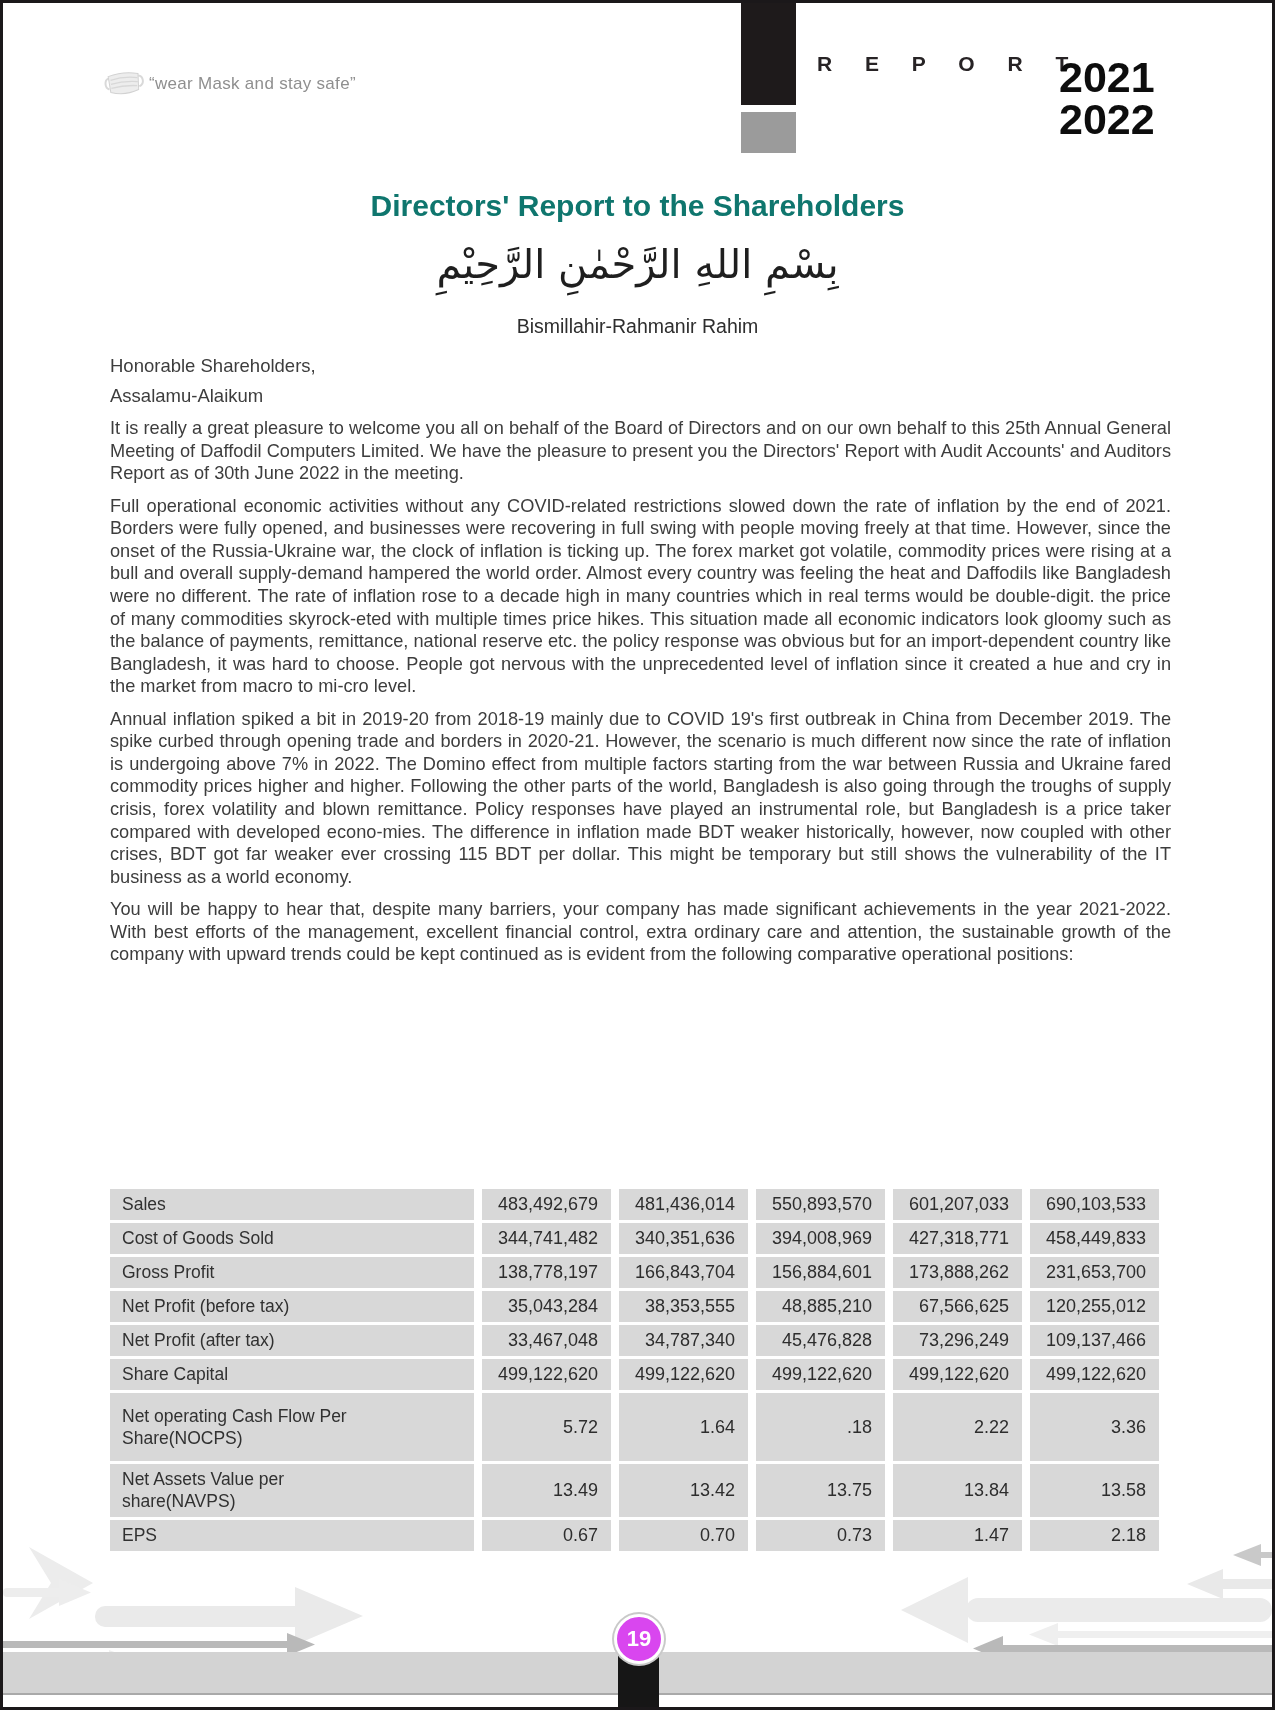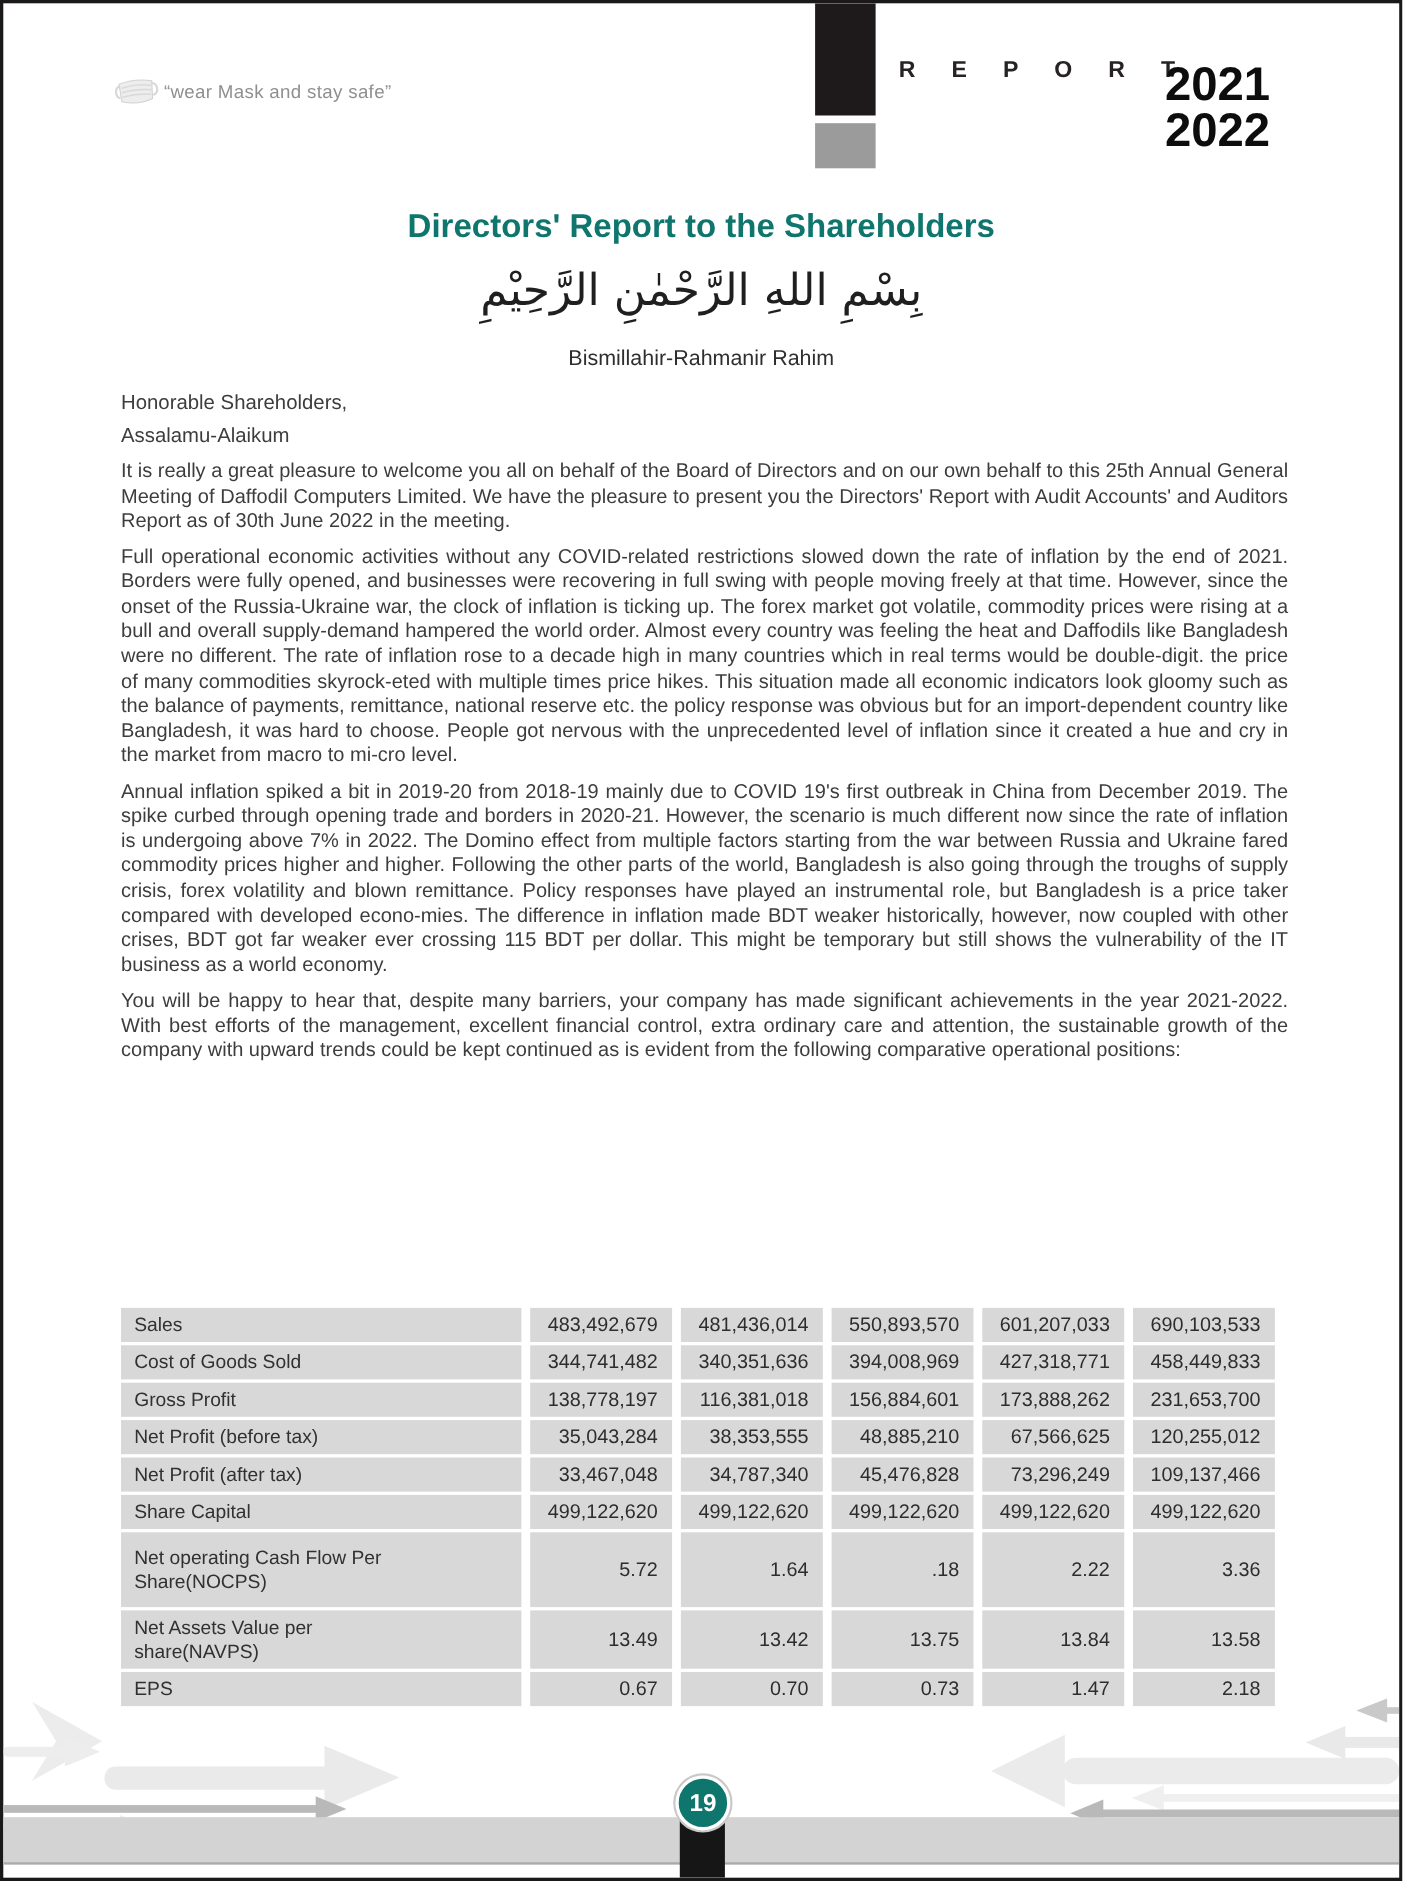--- a/index.html
+++ b/index.html
@@ -48,21 +48,21 @@
           font-family:"Liberation Sans", sans-serif; }
   .tbl-body tr:nth-child(7) td { height:68px; }
   .tbl-body tr:nth-child(8) td { height:52px; }
 
   
   .deco { position:absolute; left:0; top:1540px; width:1269px; height:170px; }
   .footer-band { position:absolute; left:0; top:1649px; width:1269px; height:43px;
                  background:#d3d3d3; border-bottom:2px solid #a9a9a9; }
   .footer-black { position:absolute; left:615px; top:1645px; width:41px; height:59px; background:#161616; }
   .page-badge { position:absolute; left:611px; top:1611px; width:50px; height:50px;
-                background:#0f766e; border:3px solid #ffffff; border-radius:50%;
+                background:#d946ef; border:3px solid #ffffff; border-radius:50%;
                 box-shadow:0 0 0 2px #c9c9c9; color:#fff; font-size:22px; font-weight:bold;
                 display:flex; align-items:center; justify-content:center; }
 </style>
 </head>
 <body>
 
 <div class="page">
 
   <div class="mask-line">
     <svg width="42" height="34" viewBox="0 0 42 34">
@@ -120,21 +120,21 @@
             <td class="tl">Cost of Goods Sold</td>
             <td class="tv">344,741,482</td>
             <td class="tv">340,351,636</td>
             <td class="tv">394,008,969</td>
             <td class="tv">427,318,771</td>
             <td class="tv">458,449,833</td>
           </tr>
           <tr>
             <td class="tl">Gross Profit</td>
             <td class="tv">138,778,197</td>
-            <td class="tv">116,381,018</td>
+            <td class="tv">166,843,704</td>
             <td class="tv">156,884,601</td>
             <td class="tv">173,888,262</td>
             <td class="tv">231,653,700</td>
           </tr>
           <tr>
             <td class="tl">Net Profit (before tax)</td>
             <td class="tv">35,043,284</td>
             <td class="tv">38,353,555</td>
             <td class="tv">48,885,210</td>
             <td class="tv">67,566,625</td>

